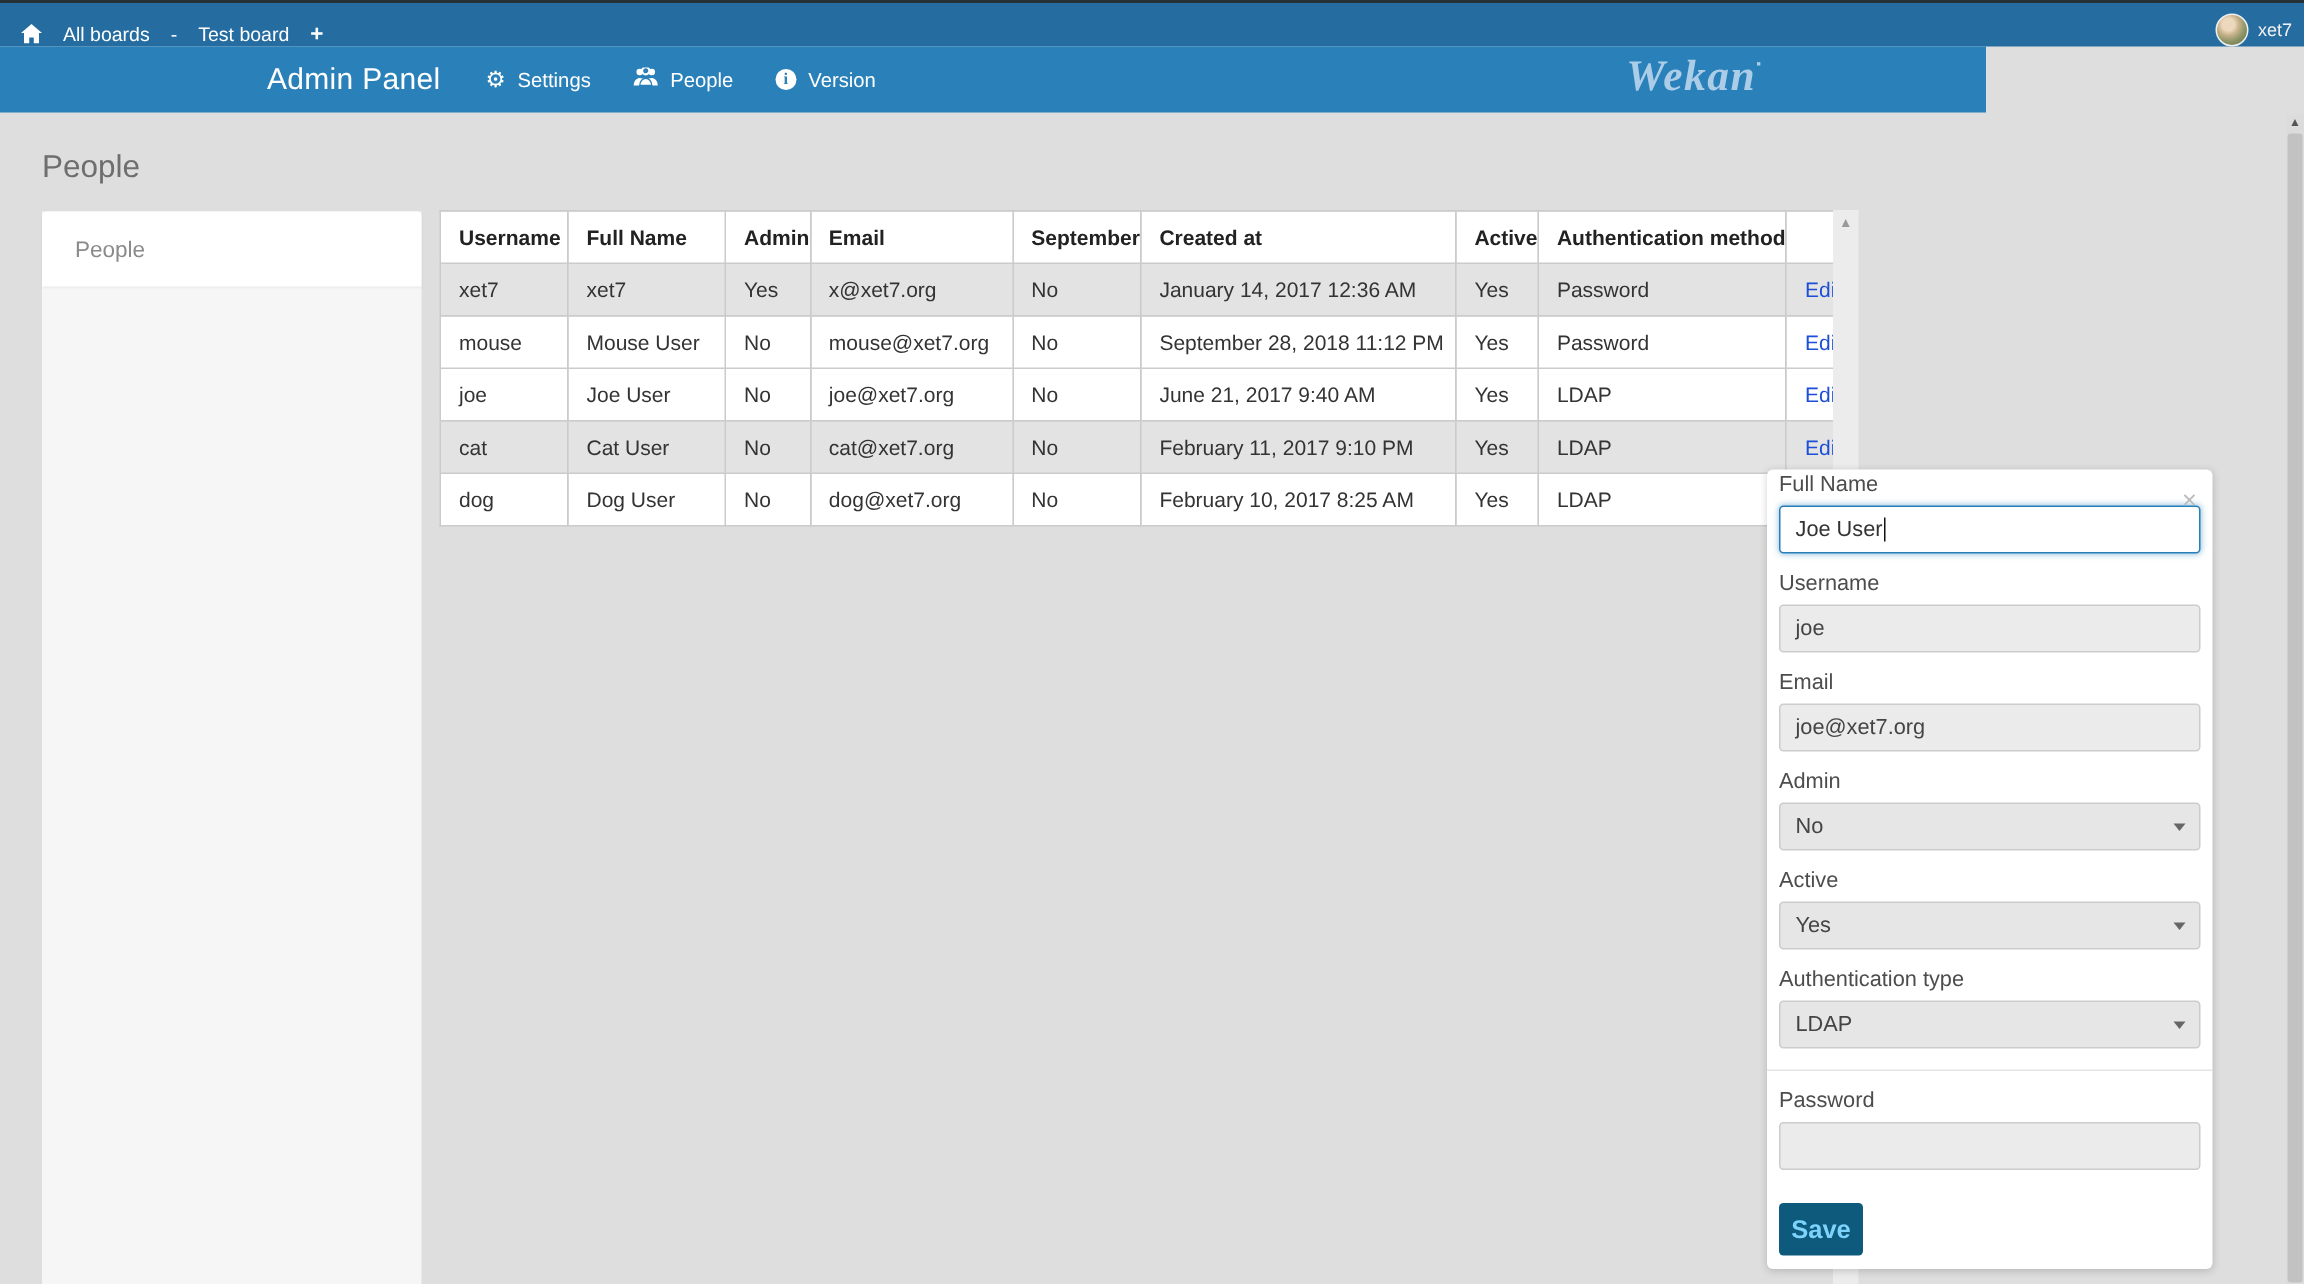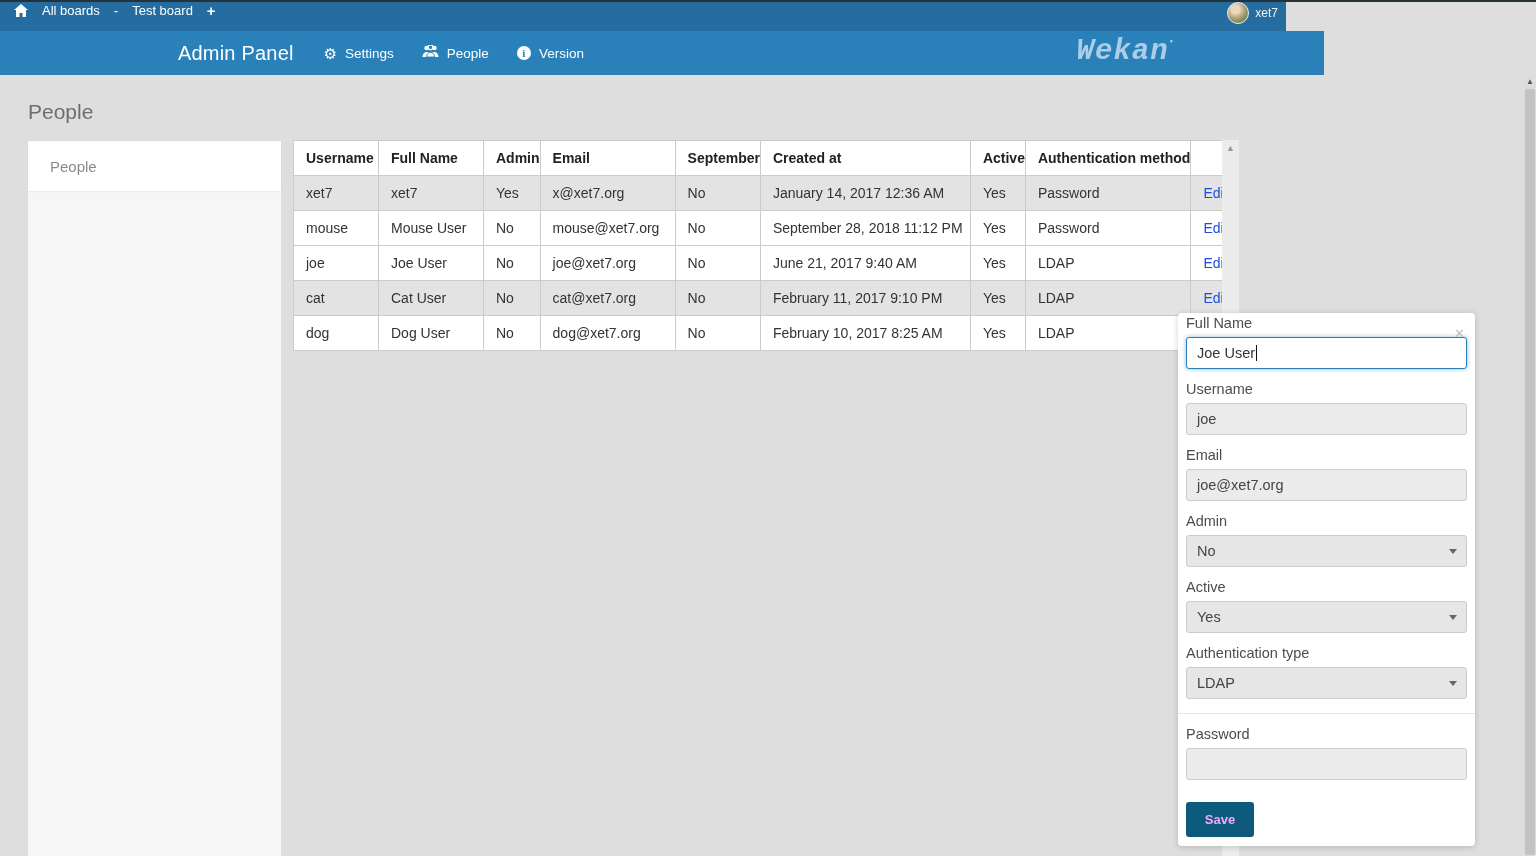--- a/index.html
+++ b/index.html
@@ -1,42 +1,42 @@
 <!DOCTYPE html>
 <html><head>
 <meta charset="utf-8">
 <style>
   * { margin:0; padding:0; box-sizing:border-box; }
   html,body { width:1536px; height:856px; overflow:hidden; }
   body { font-family:"Liberation Sans", sans-serif; background:#dedede; position:relative; color:#333; }
 
   
   .top-strip { position:absolute; top:0; left:0; width:1536px; height:2px; background:#263238; z-index:30; }
-  .topbar { position:absolute; top:2px; left:0; width:1286px; height:29px; background:#256ca0; z-index:30;
-            display:flex; align-items:flex-start; color:#fff; font-size:13px; }
+  .topbar { position:absolute; top:2px; left:0; width:1536px; height:29px; background:#256ca0; z-index:30;
+            display:flex; align-items:flex-end; color:#fff; font-size:13px; }
   .topbar .crumbs { display:flex; align-items:center; gap:14px; margin-left:14px; }
   .crumb { color:#fff; text-decoration:none; cursor:pointer; }
   .home-ic svg { display:block; }
   .plus-ic { font-size:15px; font-weight:bold; cursor:pointer; }
   .topbar .right { margin-left:auto; margin-right:8px; display:flex; align-items:center; gap:6px; }
   .avatar { width:22px; height:22px; border-radius:50%; border:1px solid #f0f0f0;
             background:radial-gradient(circle at 38% 32%, #ecd9bd 0 22%, #c9b28c 38%, #8a9464 62%, #5f6e4c 100%); }
   .topbar .uname { color:#f2f2f2; font-size:12px; }
 
   
   .navbar { position:absolute; top:31px; left:0; width:1324px; height:44px; background:#2a80b9; z-index:30;
             display:flex; align-items:center; color:#fff; }
   .navbar .title { margin-left:178px; font-size:20px; font-weight:400; letter-spacing:.2px; }
   .navbar nav { display:flex; align-items:center; margin-left:30px; gap:28px; }
   .nav-item { display:flex; align-items:center; gap:8px; font-size:13.5px; color:#fff; cursor:pointer; }
   .gear-glyph { font-size:15px; line-height:1; }
   .info-badge { width:14px; height:14px; border-radius:50%; background:#fff; color:#2a80b9;
                 font-size:11px; font-weight:bold; display:flex; align-items:center; justify-content:center;
                 font-family:"Liberation Serif", serif; }
-  .logo { position:absolute; right:150px; top:4px; color:#abcde8; font-family:Liberation Mono, monospace;
+  .logo { position:absolute; right:150px; top:4px; color:#abcde8; font-family:Liberation Serif, serif;
           font-style:italic; font-weight:bold; font-size:29px; letter-spacing:1px;margin-left:40px; }
   .logo sup { font-size:9px; font-style:normal; letter-spacing:0; position:relative; top:-4px; }
 
   
   .page-title { position:absolute; left:28px; top:100px; font-size:21px; color:#6e6e6e; font-weight:400; }
 
   .sidebar { position:absolute; left:28px; top:141px; width:253px; height:715px; background:#f6f6f6; }
   .sidebar-item { height:50px; background:#fff; border-radius:3px 3px 0 0; display:flex; align-items:center;
                   padding-left:22px; font-size:15px; color:#8a8a8a; cursor:pointer;
                   box-shadow:0 1px 2px rgba(0,0,0,0.05); }
@@ -73,22 +73,22 @@
                 display:flex; align-items:center; padding:0 10px; font-size:14.5px; color:#444; }
   .text-input.focused { background:#fff; border:1px solid #2980b9; box-shadow:0 0 4px rgba(41,128,185,0.55); color:#333; }
   .caret { display:inline-block; width:1px; height:16px; background:#111; margin-left:1px; }
   .select-box { height:32px; border:1px solid #ccc; border-radius:3px; background:#e6e6e6;
                 display:flex; align-items:center; padding:0 10px; font-size:14.5px; color:#444;
                 position:relative; cursor:pointer; }
   .select-box .tri { position:absolute; right:9px; top:13px; width:0; height:0;
                      border-left:4px solid transparent; border-right:4px solid transparent;
                      border-top:5px solid #666; }
   .popup hr { border:none; border-top:1px solid #e4e4e4; margin:14px -8px 0; }
-  .save-btn { margin-top:22px; background:#0e5a7d; color:#f0abfc; border:none; border-radius:3px;
-              width:68px; height:35px; font-size:13px; font-weight:bold; cursor:pointer;
+  .save-btn { margin-top:22px; background:#0e5a7d; color:#7dd3fc; border:none; border-radius:3px;
+              width:56px; height:35px; font-size:17px; font-weight:bold; cursor:pointer;
               font-family:"Liberation Sans", sans-serif; }
 </style>
 </head>
 <body>
 
 <div class="top-strip"></div>
 
 <div class="topbar">
   <div class="crumbs">
     <span class="home-ic">

